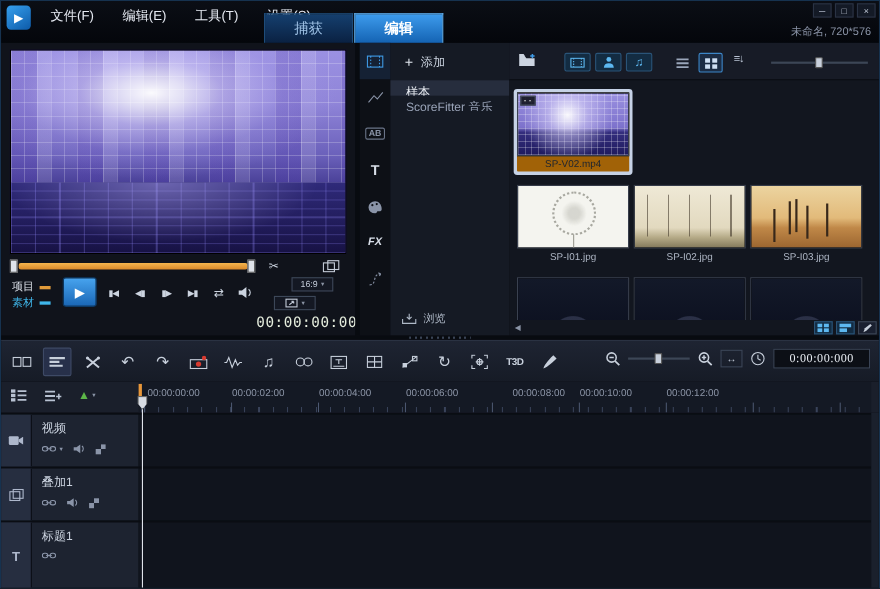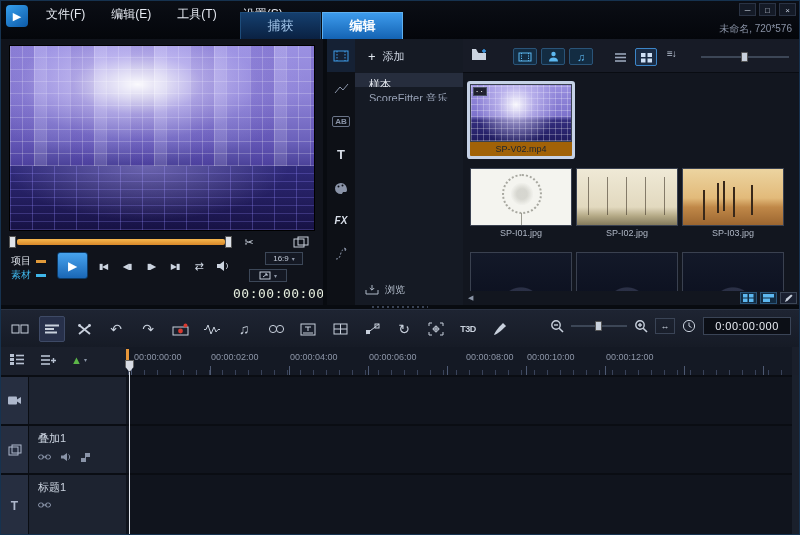--- a/index.html
+++ b/index.html
@@ -122,21 +122,21 @@
 .toolbar{position:absolute;left:0;top:308px;width:100%;height:38px;background:linear-gradient(180deg,#1e2432,#161b26);border-top:1px solid #2a3242}
 .tb-icons{position:absolute;left:6px;top:6px;display:flex;gap:6px;align-items:center}
 .tbtn{width:26px;height:26px;display:flex;align-items:center;justify-content:center;color:#c8d0dc;font-size:14px}
 .tbtn.active{background:#27304a;border:1px solid #3e4a66;border-radius:2px}
 .t3d{font-size:9px;font-weight:bold;letter-spacing:-.5px}
 .tb-right{position:absolute;right:8px;top:7px;display:flex;align-items:center;gap:7px;color:#c8d0dc}
 .zoom-slider{position:relative;width:56px;height:12px}
 .zoom-slider .track{position:absolute;left:0;right:0;top:5px;height:2px;background:#3c4656}
 .zoom-slider .handle{position:absolute;left:24px;top:1px;width:7px;height:10px;background:#c8d0dc;border:1px solid #555;border-radius:1px}
 .fit-btn{width:20px;height:16px;border:1px solid #3a4456;display:flex;align-items:center;justify-content:center;font-size:9px;color:#c8d0dc}
-.tc-box{width:88px;height:18px;border:1px solid #3a4456;background:#0c0f16;color:#e8ecf2;font-family:Liberation Sans, sans-serif;font-size:11px;display:flex;align-items:center;justify-content:center;letter-spacing:.5px}
+.tc-box{width:88px;height:18px;border:1px solid #3a4456;background:#0c0f16;color:#e8ecf2;font-family:Liberation Serif, serif;font-size:11px;display:flex;align-items:center;justify-content:center;letter-spacing:.5px}
 
 
 .timeline{position:absolute;left:0;top:346px;width:100%;height:189px;background:#0a0d13}
 .tl-head{position:absolute;left:0;top:0;width:100%;height:28px;background:#1a1f2b}
 .tl-head-icons{position:absolute;left:8px;top:6px;display:flex;gap:15px;align-items:center;color:#b8c2d2}
 .marker-btn{display:flex;align-items:center;gap:2px;color:#5cb648;font-size:11px}
 .marker-btn .caret{color:#8a94a6;font-size:6px}
 .ruler{position:absolute;left:125px;top:0;right:7px;height:28px;background:#141924;overflow:hidden}
 .tick-minor{position:absolute;left:0;right:0;bottom:0;height:5px;background:repeating-linear-gradient(90deg,#39435a 0 1px,transparent 1px 13px);background-position:5px 0}
 .tick-major{position:absolute;left:0;right:0;bottom:0;height:9px;background:repeating-linear-gradient(90deg,#4d5972 0 1px,transparent 1px 79px);background-position:5px 0}
@@ -583,20 +583,40 @@
     <div class="tracks">
 
       <div class="track-row" style="top:2px;height:47px">
         <div class="track-head">
           <div class="ttype">
             <svg width="15" height="11" viewBox="0 0 15 11">
                 <rect x="1" y="1.5" width="9" height="8" rx="1" fill="currentColor"></rect>
                 <path d="M10 4.5l4-2.5v7l-4-2.5z" fill="currentColor"></path>
               </svg>
           </div>
+          <div class="tmeta">
+            <div class="tlabel">视频</div>
+            <div class="ticons">
+              <span>
+                  <svg width="13" height="8" viewBox="0 0 13 8">
+                    <rect x="0.5" y="2" width="5" height="4" rx="2" fill="none" stroke="currentColor"></rect>
+                    <rect x="7.5" y="2" width="5" height="4" rx="2" fill="none" stroke="currentColor"></rect>
+                    <line x1="4" y1="4" x2="9" y2="4" stroke="currentColor"></line>
+                  </svg>
+                </span>
+              <span class="caret">▾</span>
+              <span>
+                  <svg width="12" height="10" viewBox="0 0 12 10">
+                    <path d="M1 3.5h2.5L7 1v8L3.5 6.5H1z" fill="currentColor"></path>
+                    <path d="M8.5 2.5c1.6 1.2 1.6 3.8 0 5" stroke="currentColor" fill="none"></path>
+                  </svg>
+                </span>
+              <span class="checker"></span>
+            </div>
+          </div>
         </div>
         <div class="track-lane"></div>
       </div>
 
       <div class="track-row" style="top:51px;height:47px">
         <div class="track-head">
           <div class="ttype">
             <svg width="14" height="12" viewBox="0 0 14 12">
                 <rect x="1" y="3" width="9" height="8" fill="none" stroke="currentColor"></rect>
                 <rect x="4" y="1" width="9" height="8" fill="none" stroke="currentColor"></rect>

